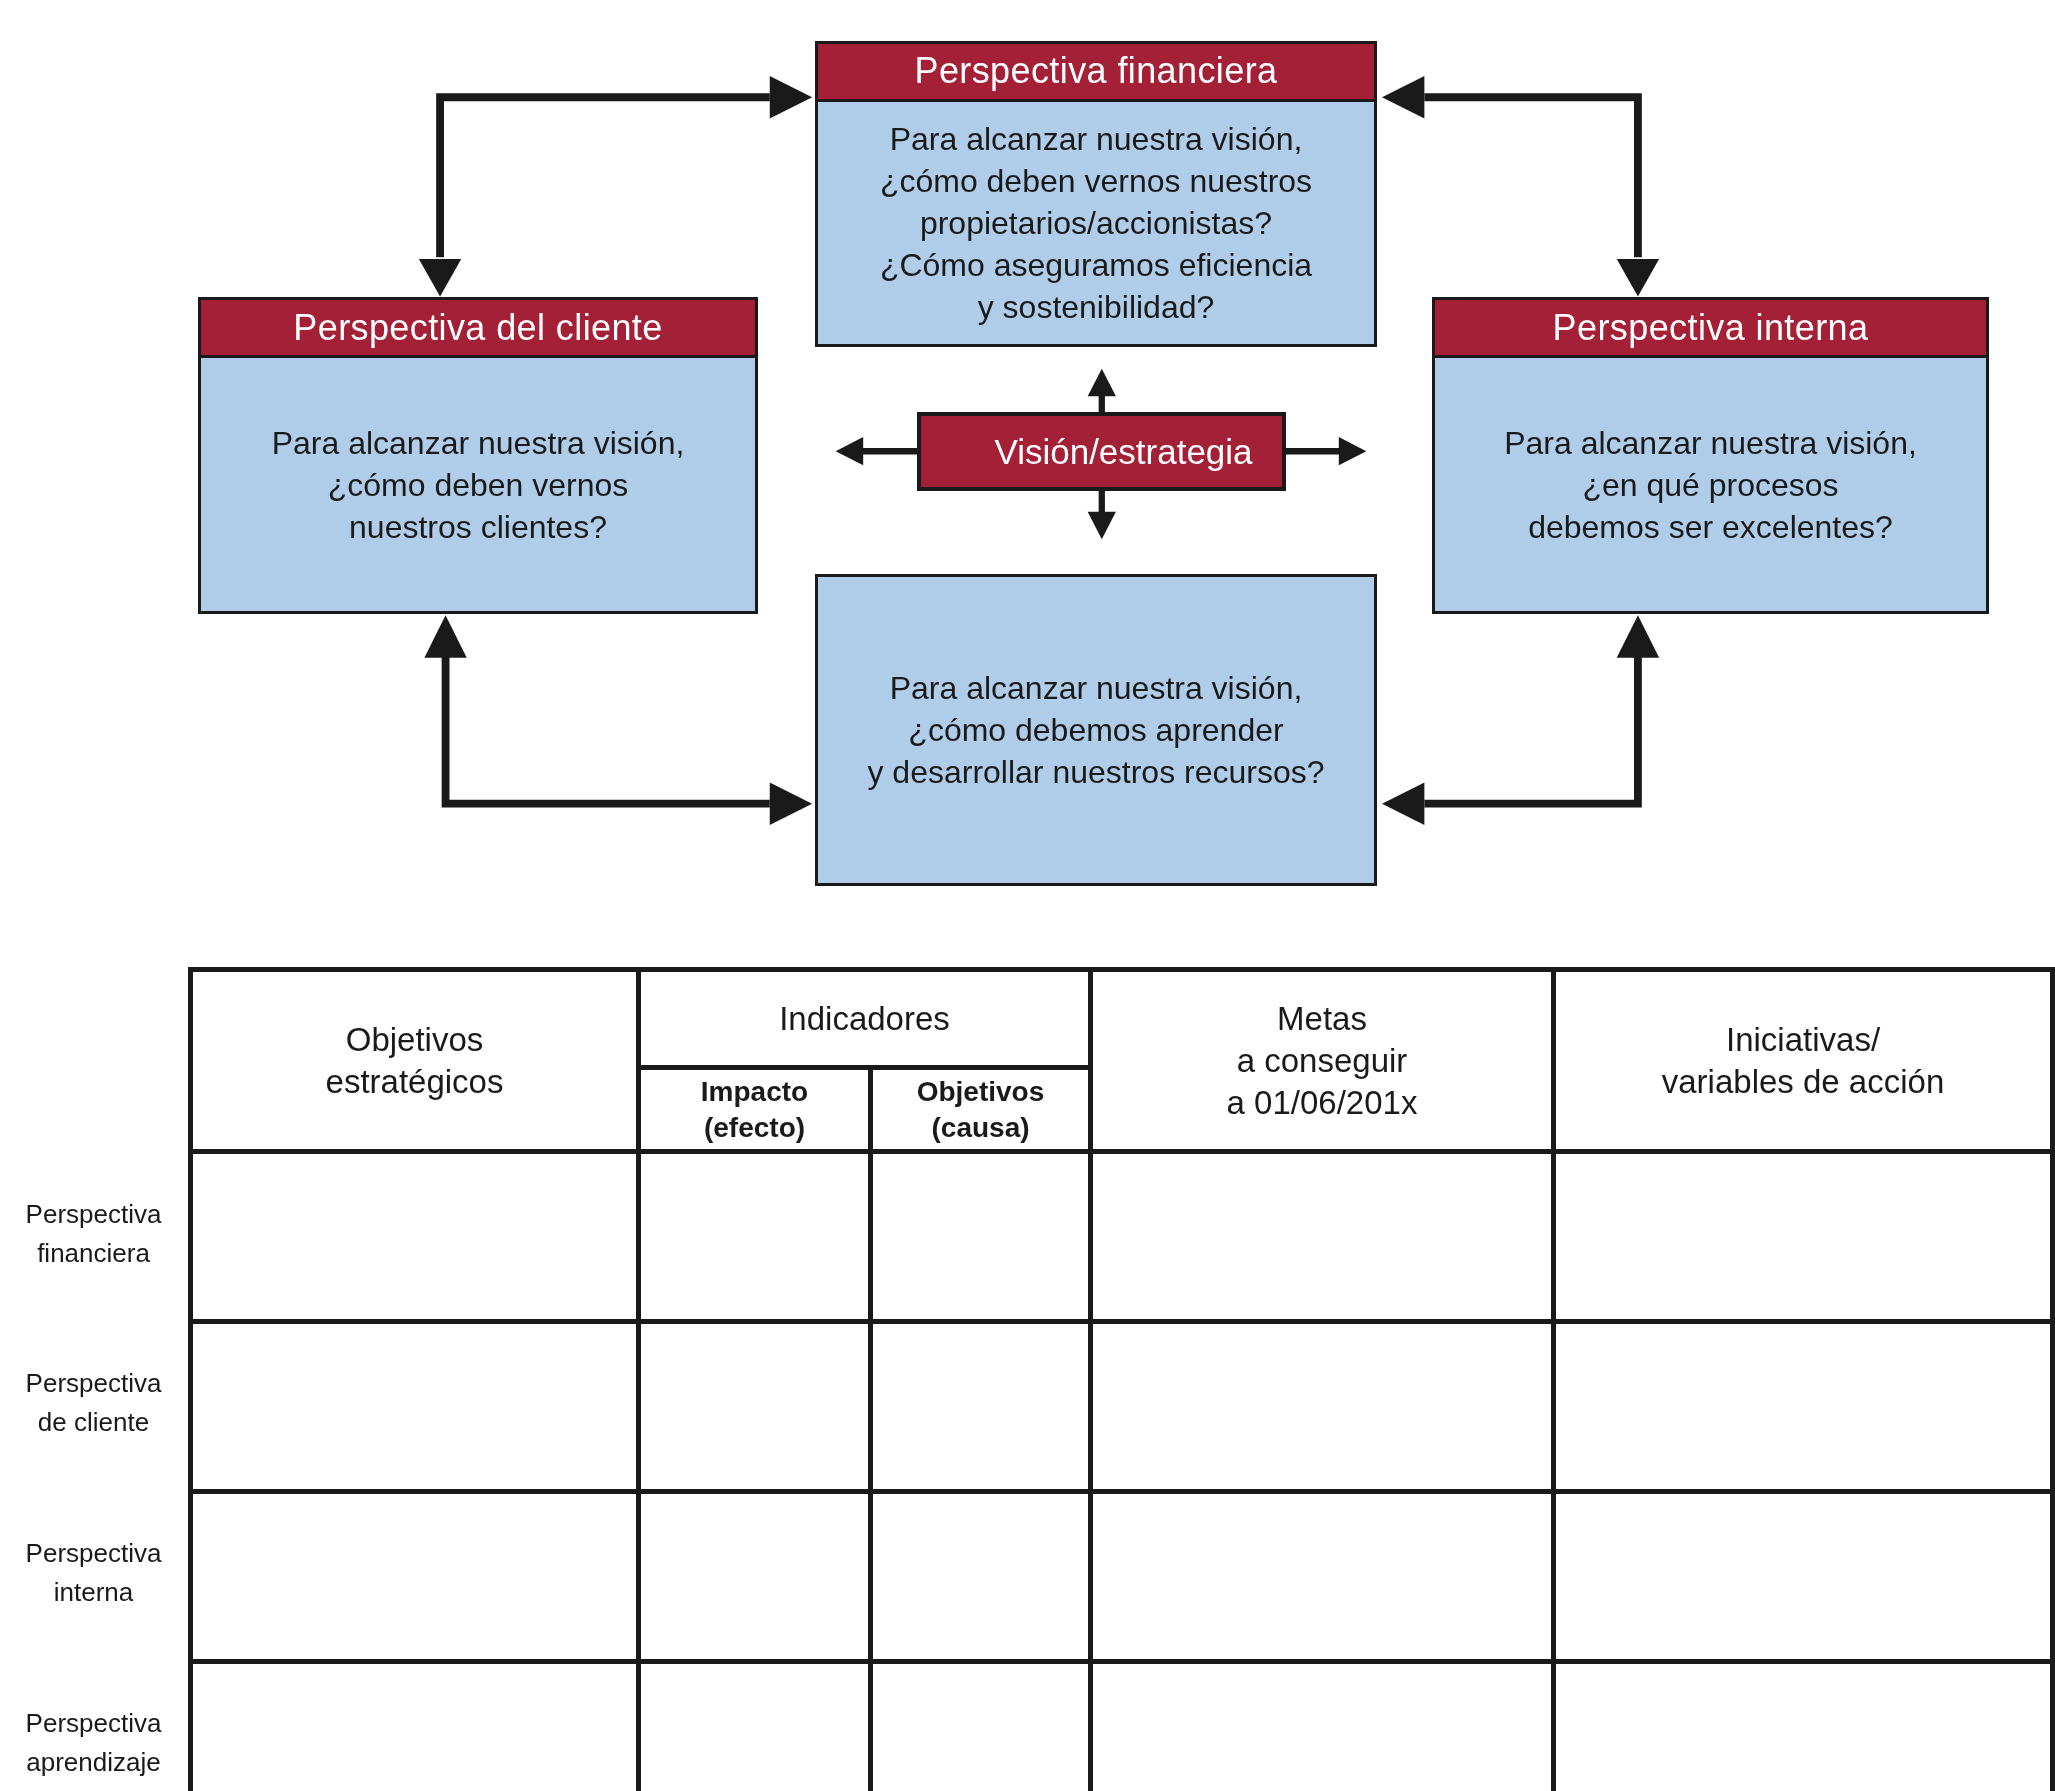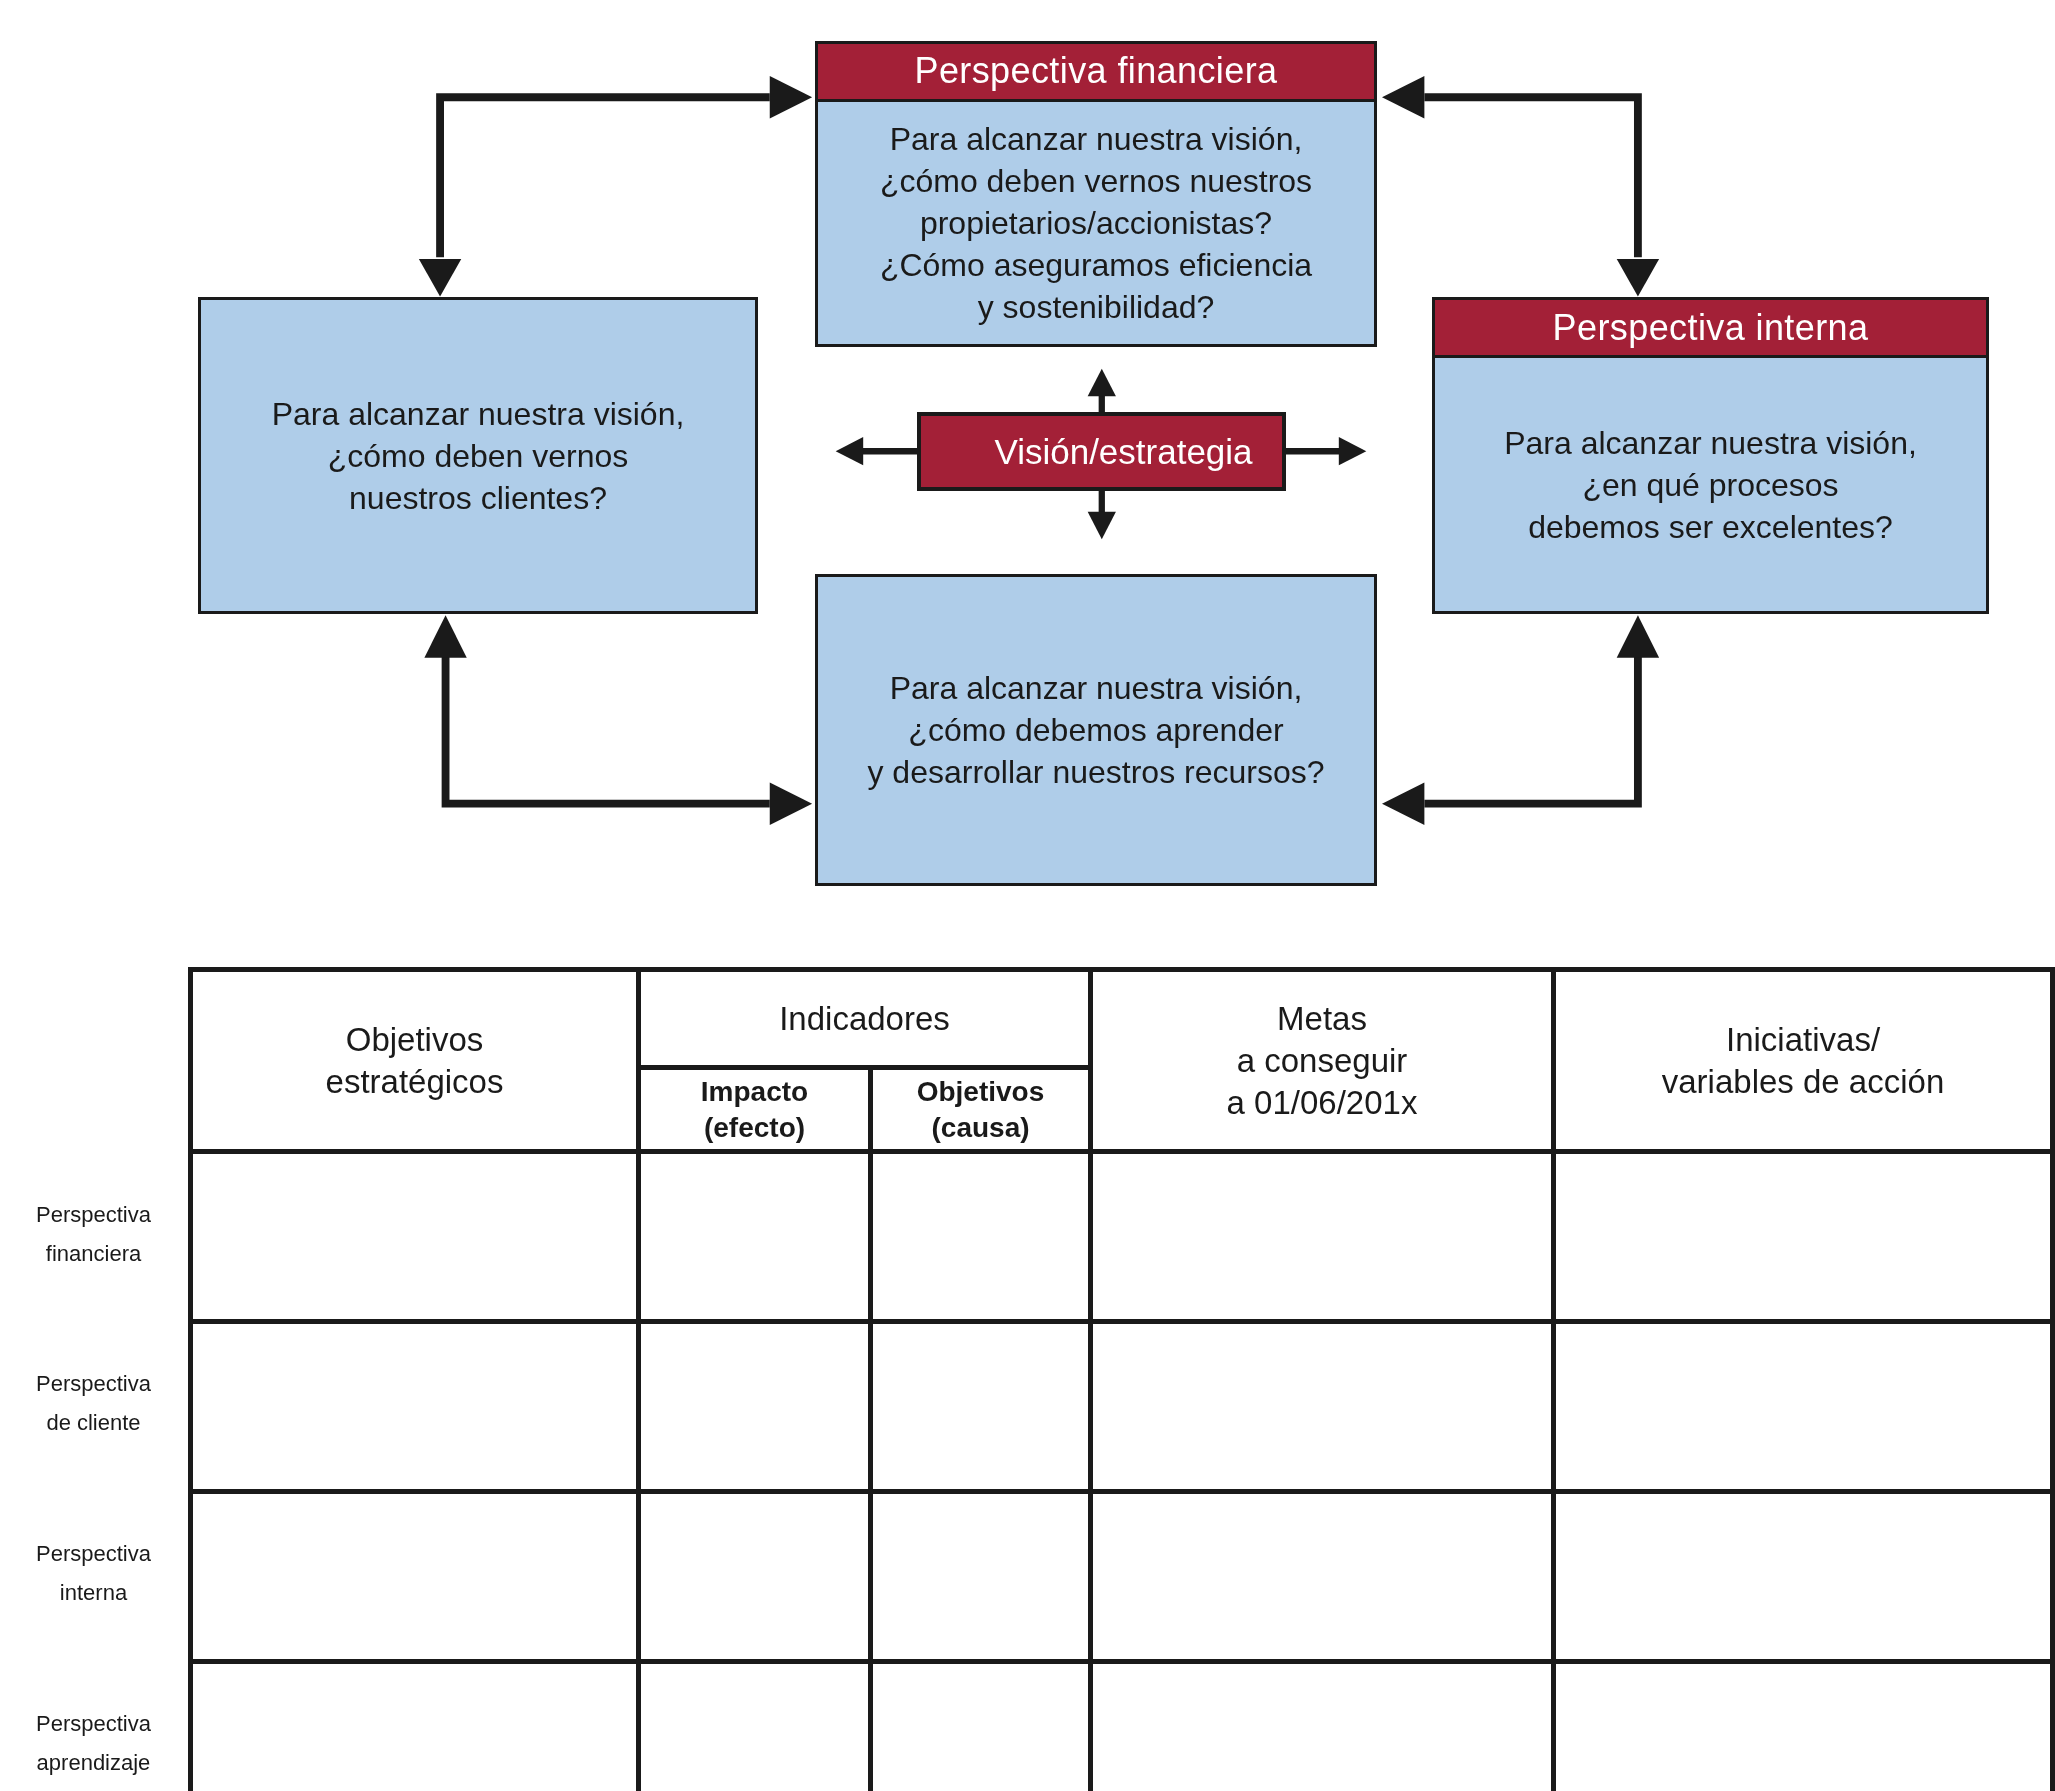--- a/index.html
+++ b/index.html
@@ -72,21 +72,21 @@
   table.bsc th{font-size:33px;line-height:42px;color:var(--text-dark);}
   table.bsc th.sub{font-size:28px;line-height:36px;font-weight:bold;}
   tr.hdr-top{height:98px;}
   tr.hdr-sub{height:84px;}
   tr.body-row{height:170px;}
 
   .gutter-label{
     position:absolute;z-index:1;left:0;width:187px;height:82px;
     display:flex;align-items:center;justify-content:center;
     text-align:center;white-space:pre-line;
-    font-size:22px;line-height:39px;color:var(--text-dark);
+    font-size:26px;line-height:39px;color:var(--text-dark);
   }
   .gl-0{top:1157px;} .gl-1{top:1326px;} .gl-2{top:1496px;} .gl-3{top:1666px;}
 </style>
 </head>
 <body>
 
 <div class="canvas">
 
   <svg class="arrows" width="2056" height="887" viewBox="0 0 2618 1130">
     <g>
@@ -130,20 +130,21 @@
   <div class="persp-box box-financiera">
     <div class="persp-header">Perspectiva financiera</div>
     <div class="persp-body">Para alcanzar nuestra visión,
 ¿cómo deben vernos nuestros
 propietarios/accionistas?
 ¿Cómo aseguramos eficiencia
 y sostenibilidad?</div>
   </div>
 
   <div class="persp-box box-cliente">
+    <div class="persp-header">Perspectiva del cliente</div>
     <div class="persp-body">Para alcanzar nuestra visión,
 ¿cómo deben vernos
 nuestros clientes?</div>
   </div>
 
   <div class="persp-box box-interna">
     <div class="persp-header">Perspectiva interna</div>
     <div class="persp-body">Para alcanzar nuestra visión,
 ¿en qué procesos
 debemos ser excelentes?</div>

